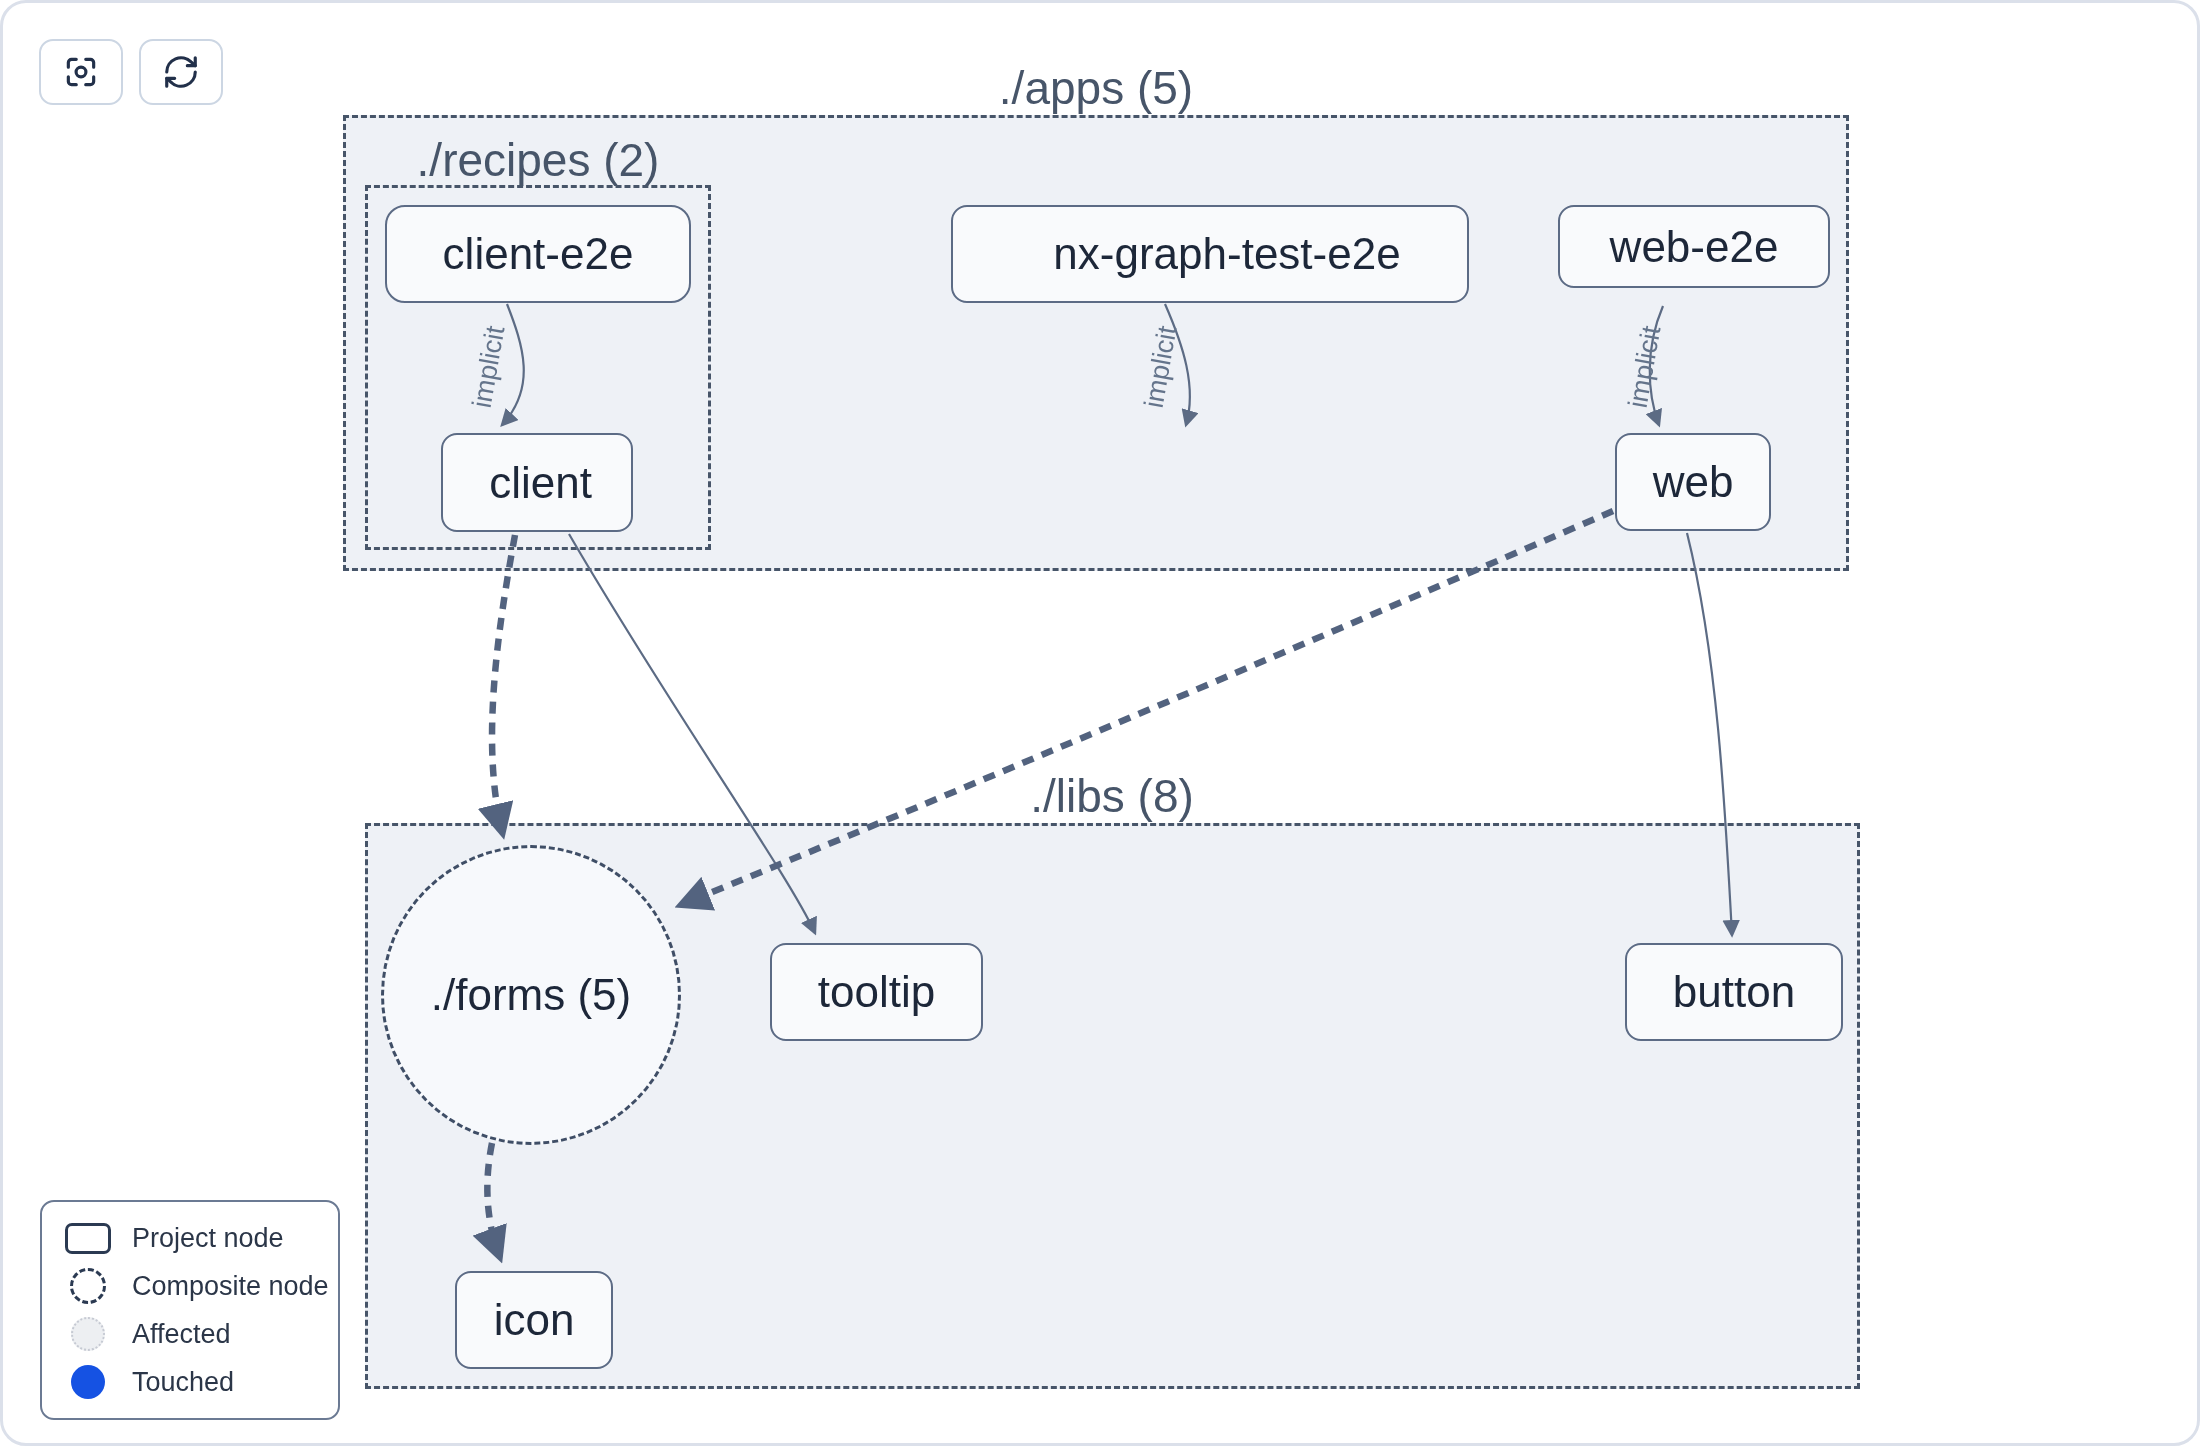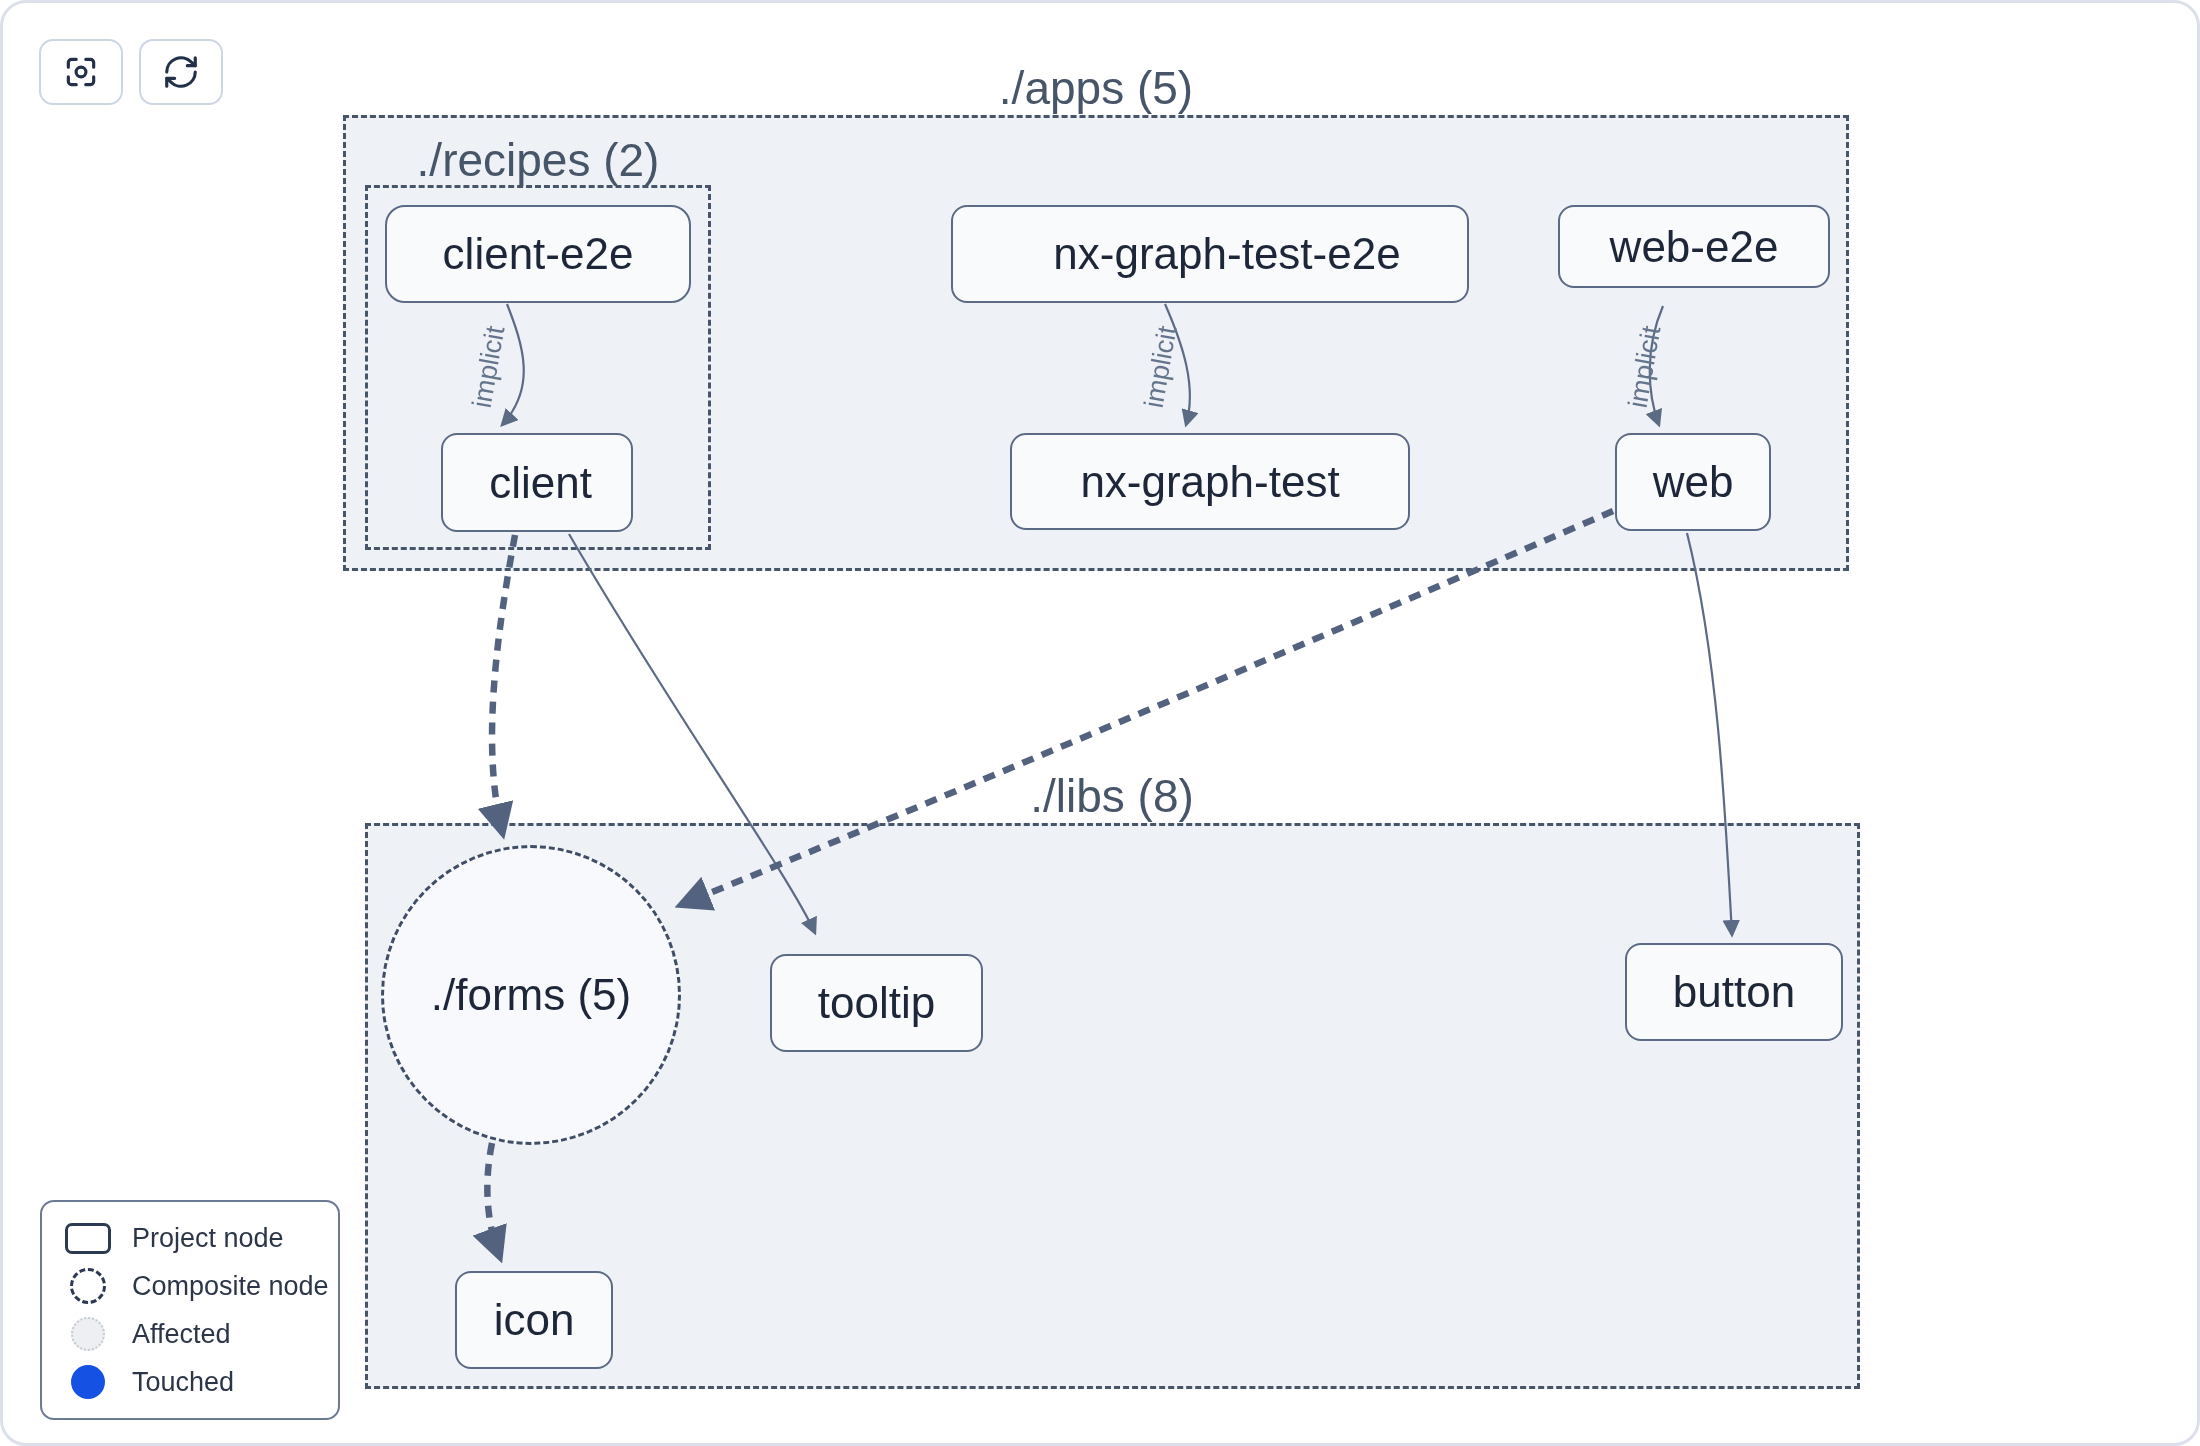--- a/index.html
+++ b/index.html
@@ -113,23 +113,22 @@
   </svg>
 
   <div class="edge-label" style="left:486px;top:364px;">implicit</div>
   <div class="edge-label" style="left:1158px;top:364px;">implicit</div>
   <div class="edge-label" style="left:1642px;top:364px;">implicit</div>
 
   <div class="node" style="left:382px;top:202px;width:306px;height:98px;border-radius:20px;">client-e2e</div>
   <div class="node" style="left:948px;top:202px;width:518px;height:98px;padding-left:34px;">nx-graph-test-e2e</div>
   <div class="node" style="left:1555px;top:202px;width:272px;height:83px;text-align:center;">web-e2e</div>
   <div class="node" style="left:438px;top:430px;width:192px;height:99px;padding-left:7px;">client</div>
-  <div class="node" style="left:1007px;top:430px;width:400px;height:97px;">nx-graph-test</div>
   <div class="node" style="left:1612px;top:430px;width:156px;height:98px;">web</div>
-  <div class="node" style="left:767px;top:940px;width:213px;height:98px;margin-top:11px;">tooltip</div>
+  <div class="node" style="left:767px;top:940px;width:213px;height:98px;">tooltip</div>
   <div class="node" style="left:452px;top:1268px;width:158px;height:98px;">icon</div>
   <div class="node" style="left:1622px;top:940px;width:218px;height:98px;">button</div>
 
   <div class="legend">
     <div class="legend-row">
       <span class="legend-sym">
           <span class="sym-project"></span>
         </span>
       <span class="legend-text">Project node</span>
     </div>

